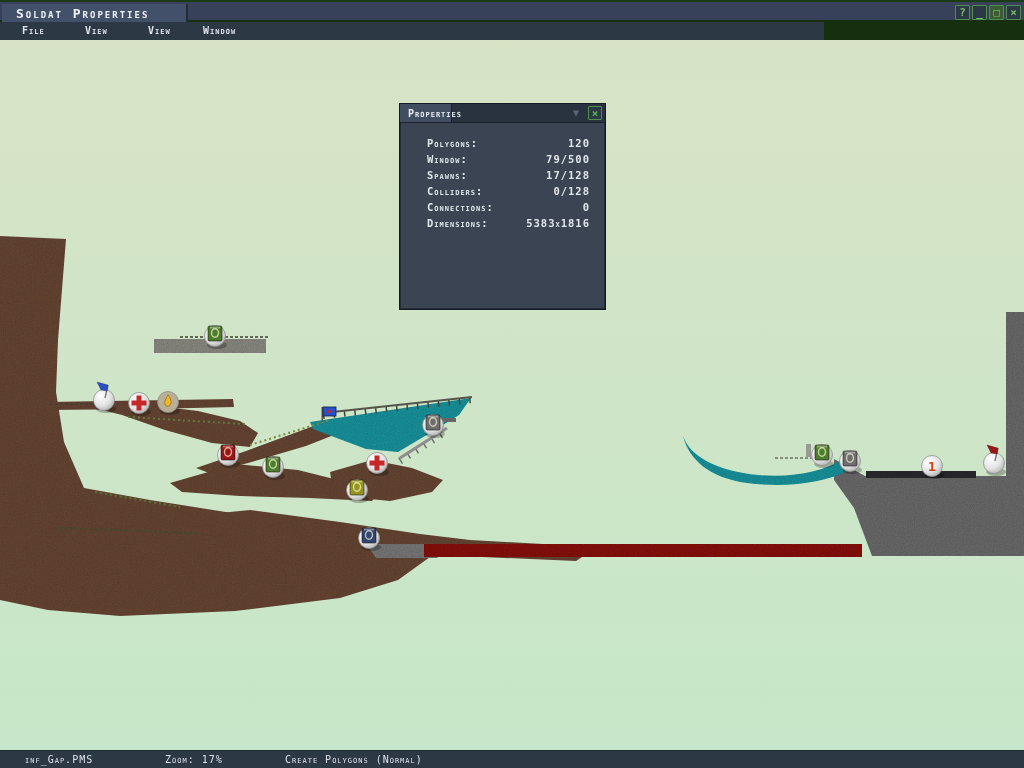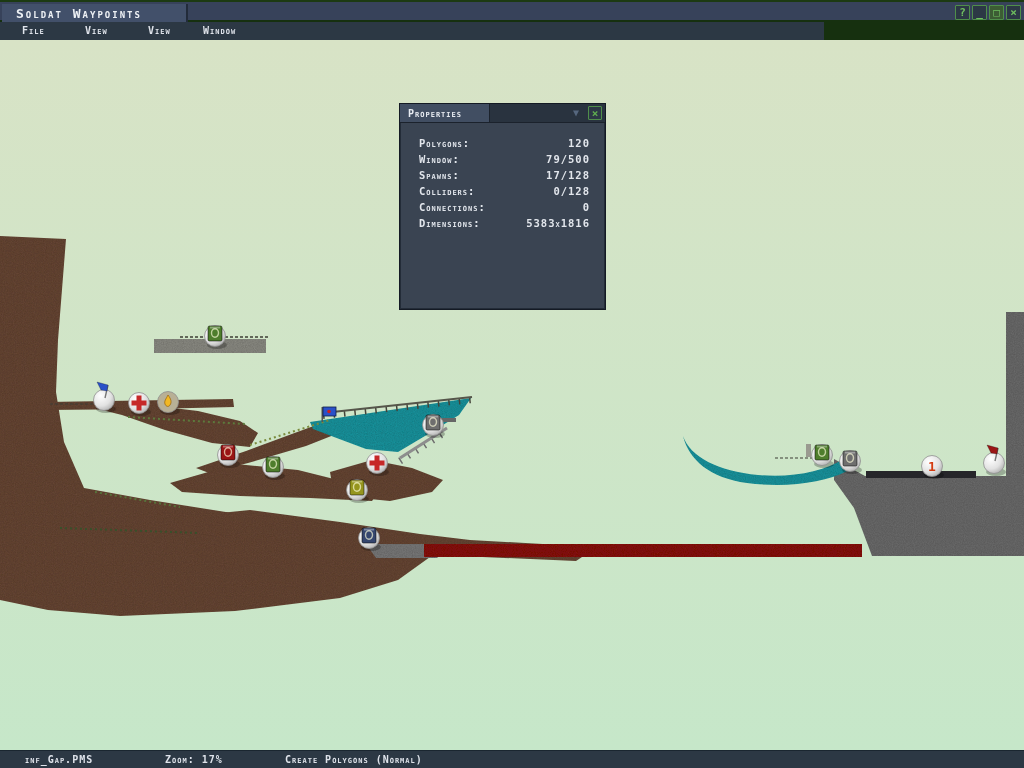--- a/index.html
+++ b/index.html
@@ -54,66 +54,66 @@
   
   .panel{
     position:absolute;left:399px;top:63px;width:207px;height:207px;
     background:#3a4452;border:1px solid #141a24;box-sizing:border-box;
     box-shadow:0 0 0 1px #232c38 inset;
   }
   .panel-header{
     position:relative;height:18px;background:#29333f;border-bottom:1px solid #1b222c;
   }
   .panel-tab{
-    position:absolute;left:0;top:0;height:18px;width:90px;background:#414e62;
+    position:absolute;left:0;top:0;height:18px;width:52px;background:#414e62;
     border-right:1px solid #1b222c;display:flex;align-items:center;
     padding-left:8px;box-sizing:border-box;
   }
   .panel-tab span{
     color:#e8ecf2;font-size:10px;font-weight:bold;
     font-variant-caps:small-caps;letter-spacing:1px;white-space:nowrap;
   }
   .panel-caret{
     position:absolute;right:26px;top:3px;color:#56677e;font-size:10px;cursor:pointer;
   }
   .panel-close{
     position:absolute;right:3px;top:2px;width:14px;height:14px;padding:0;
     background:#2c3845;border:1px solid #4f8f4a;border-radius:1px;
     color:#5fae4f;font-size:11px;font-weight:bold;line-height:11px;text-align:center;cursor:pointer;
     font-family:"DejaVu Sans Mono",monospace;
   }
-  .panel-body{padding:12px 0 0 4px;}
+  .panel-body{padding:12px 0 0 4px;margin-left:8px;}
   .prow{
     display:flex;justify-content:space-between;height:16px;line-height:16px;
     padding:0 15px;
   }
   .prow span{
     color:#e2e6ec;font-size:10.5px;font-weight:bold;
     font-variant-caps:small-caps;letter-spacing:1px;white-space:nowrap;
   }
   .pvalue{text-align:center;}
 
   
   .statusbar{
     position:absolute;left:0;top:750px;width:1024px;height:18px;background:#2c3844;
     border-top:1px solid #1a2630;box-sizing:border-box;
   }
   .statusbar span{
-    position:absolute;top:3px;color:#dfe3ea;font-size:10px;font-weight:bold;
+    position:absolute;top:3px;color:#dfe3ea;font-size:10px;font-weight:normal;
     font-variant-caps:small-caps;letter-spacing:1px;white-space:nowrap;
   }
 </style>
 </head>
 <body>
 
 <div class="window">
 
   <div class="titlebar">
     <div class="title-tab">
-      <span>Soldat Waypoints</span>
+      <span>Soldat Properties</span>
     </div>
     <div class="win-controls">
       <button class="win-btn">?</button>
       <button class="win-btn">_</button>
       <button class="win-btn max">□</button>
       <button class="win-btn">×</button>
     </div>
   </div>
 
   <div class="menubar">

